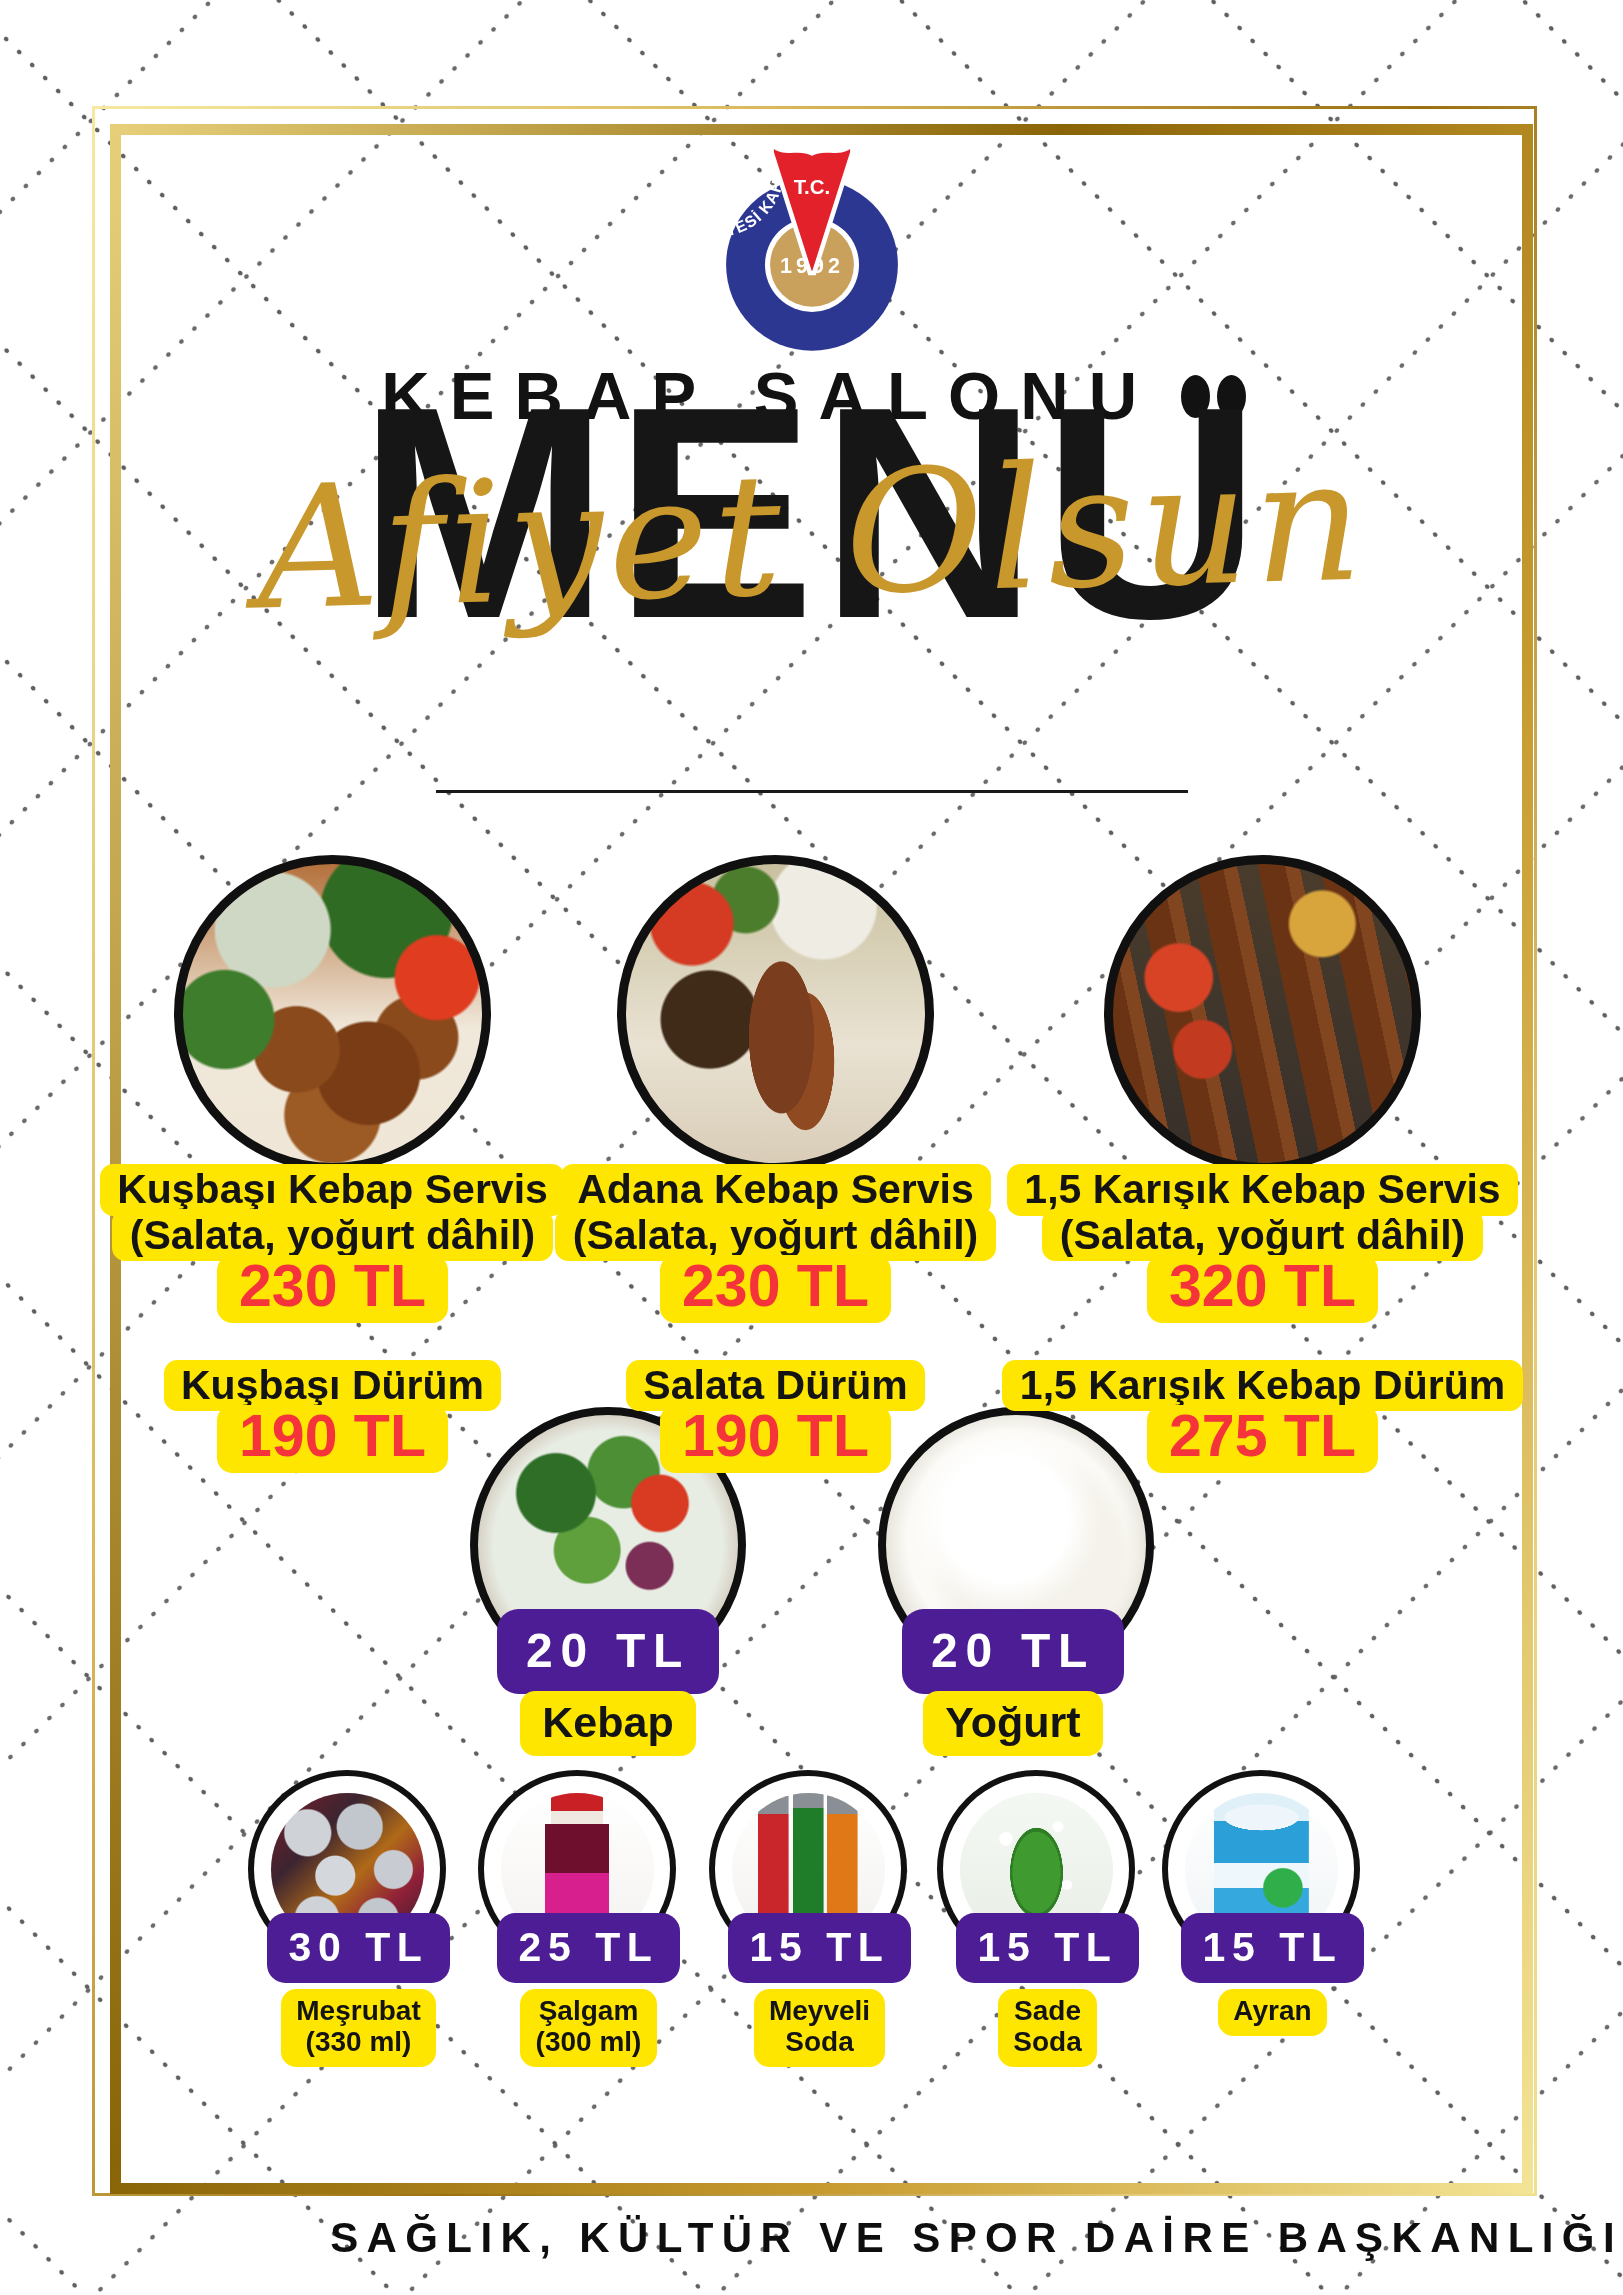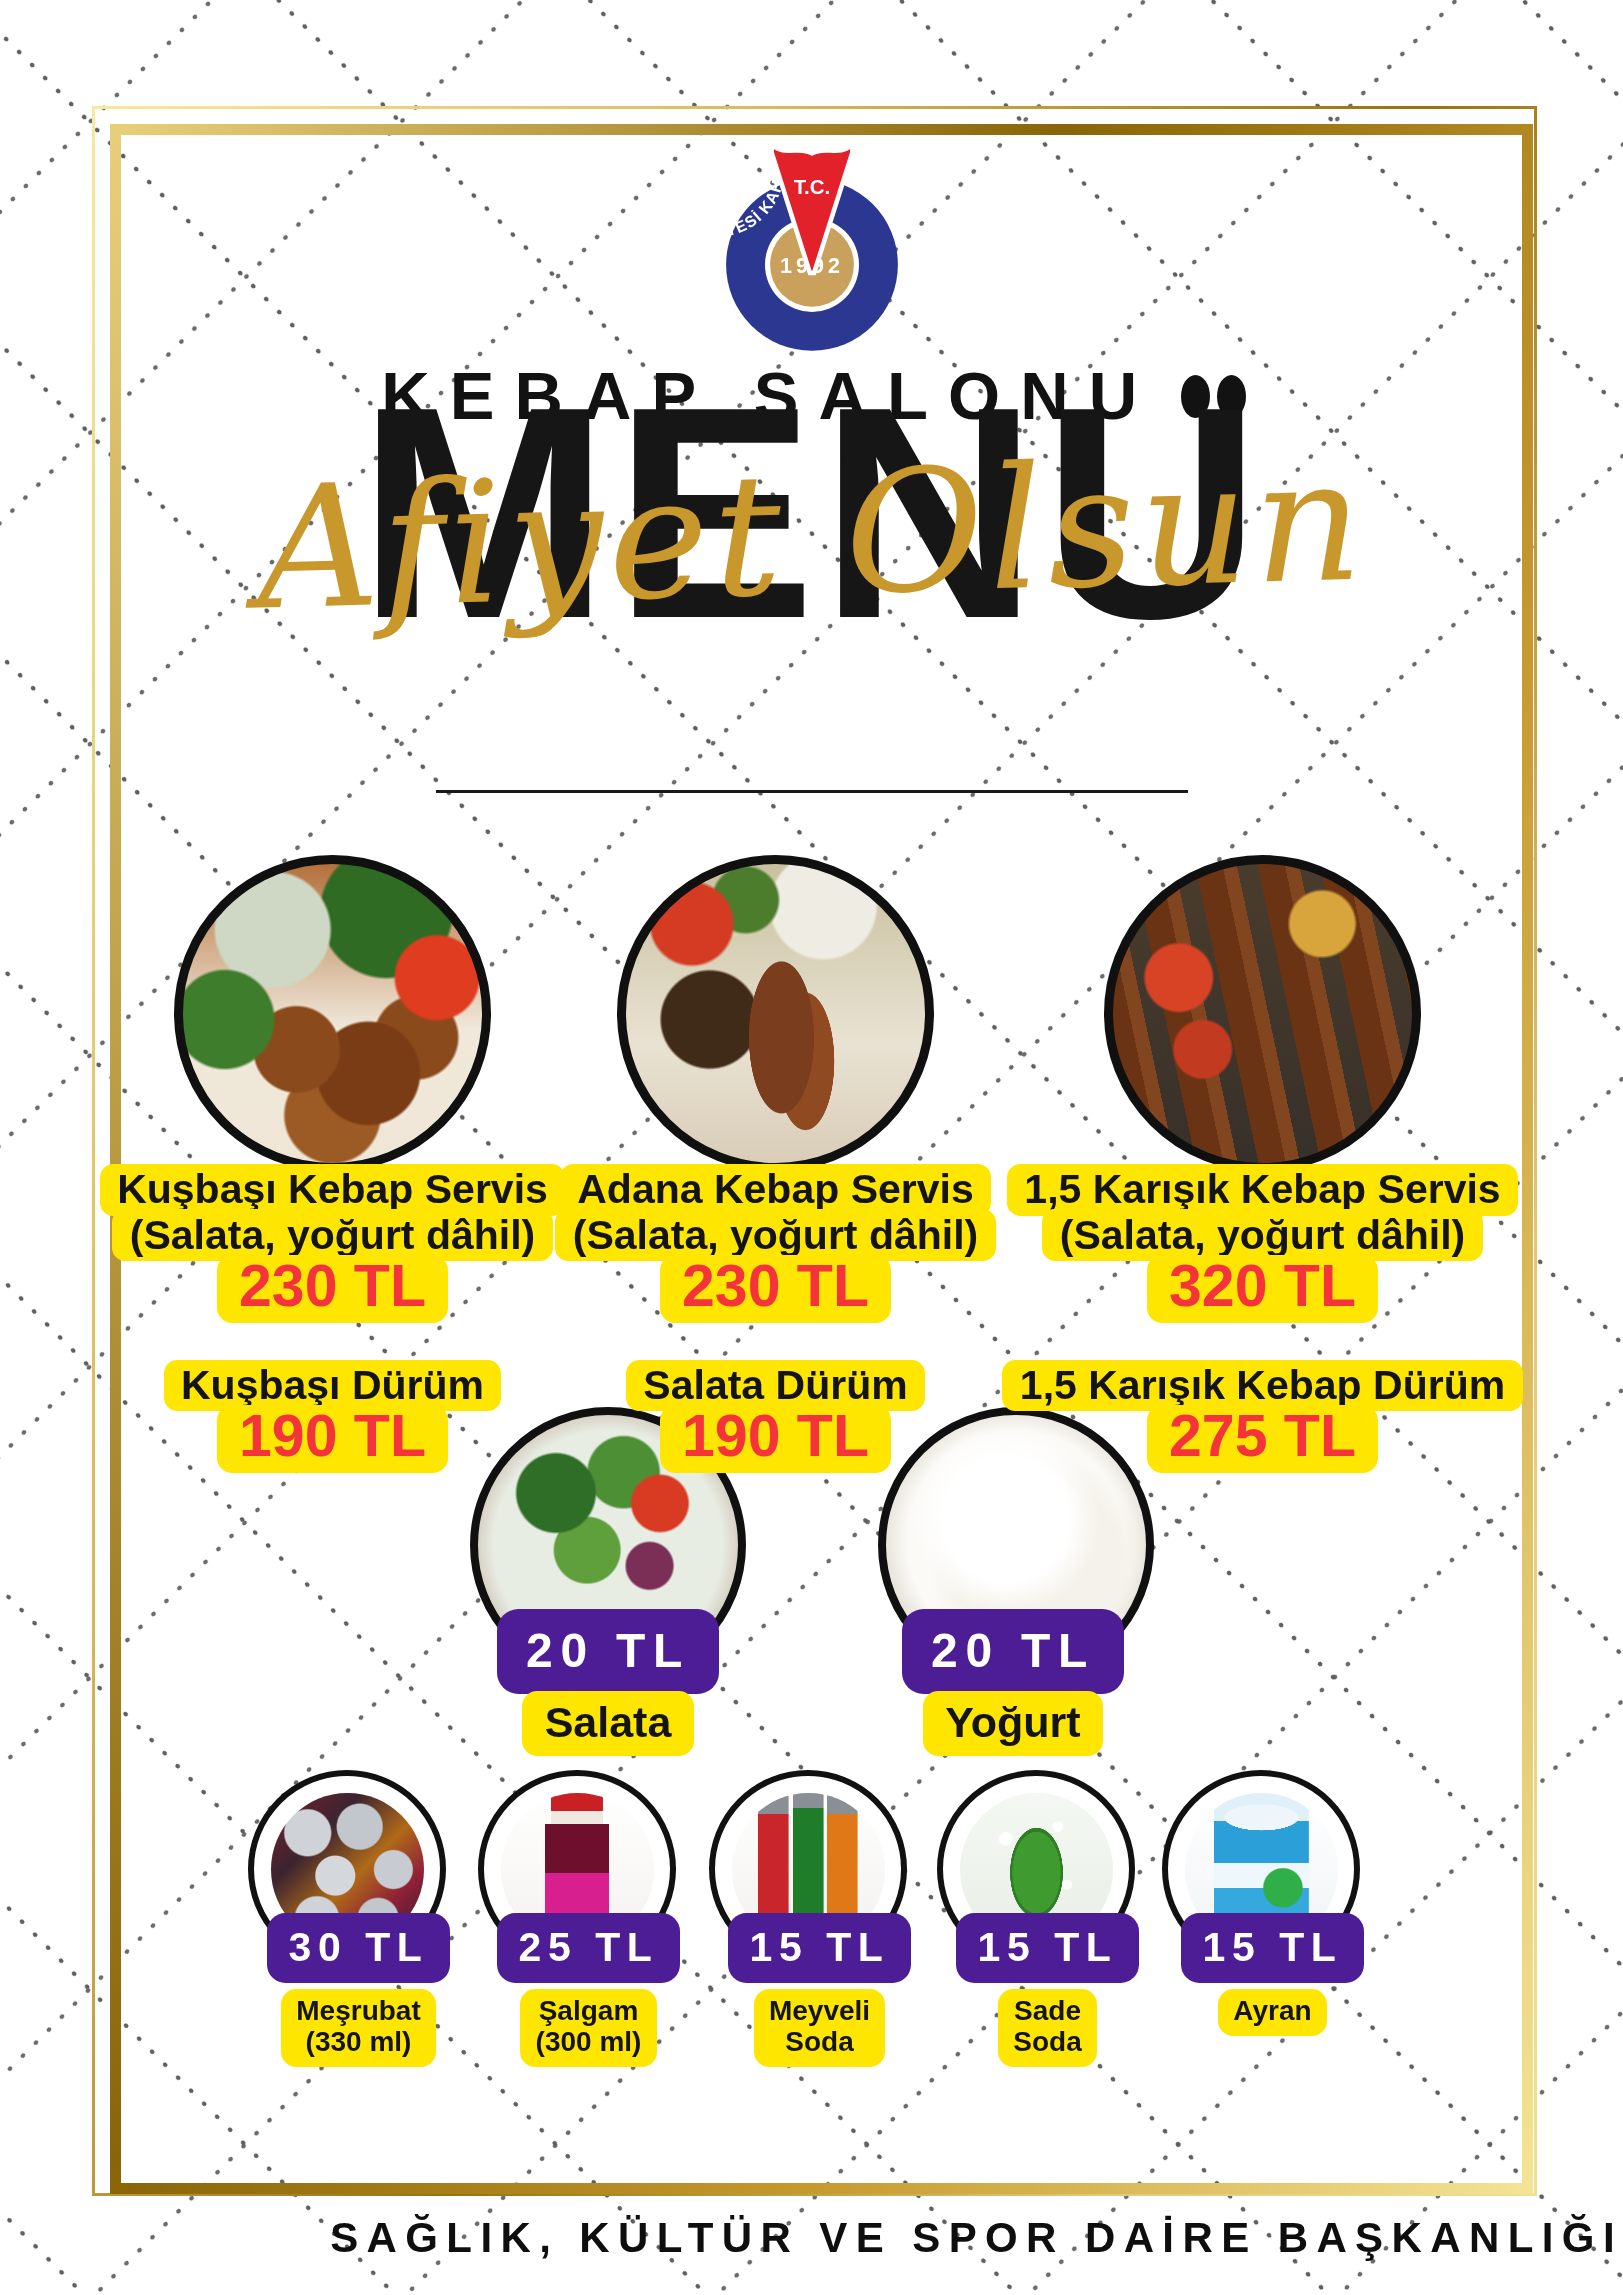--- a/index.html
+++ b/index.html
@@ -201,21 +201,21 @@
       <span class="hl">(Salata, yoğurt dâhil)</span><br>
       <span class="hl price-line">320 TL</span><br>
       <span class="hl second">1,5 Karışık Kebap Dürüm</span><br>
       <span class="hl price-line">275 TL</span>
     </div>
 
     <div class="photo-circle side-circle sc-1 photo-salata"></div>
     <div class="photo-circle side-circle sc-2 photo-yogurt"></div>
     <div class="badge-wrap bw-side bws-1">
       <span class="red-badge">20 TL</span><br>
-      <span class="yellow-badge">Salata</span>
+      <span class="yellow-badge">Kebap</span>
     </div>
     <div class="badge-wrap bw-side bws-2">
       <span class="red-badge">20 TL</span><br>
       <span class="yellow-badge">Yoğurt</span>
     </div>
 
     <div class="drink-circle dc-1">
       <div class="drink-photo photo-mesrubat"></div>
       </div>
     <div class="drink-circle dc-2">

